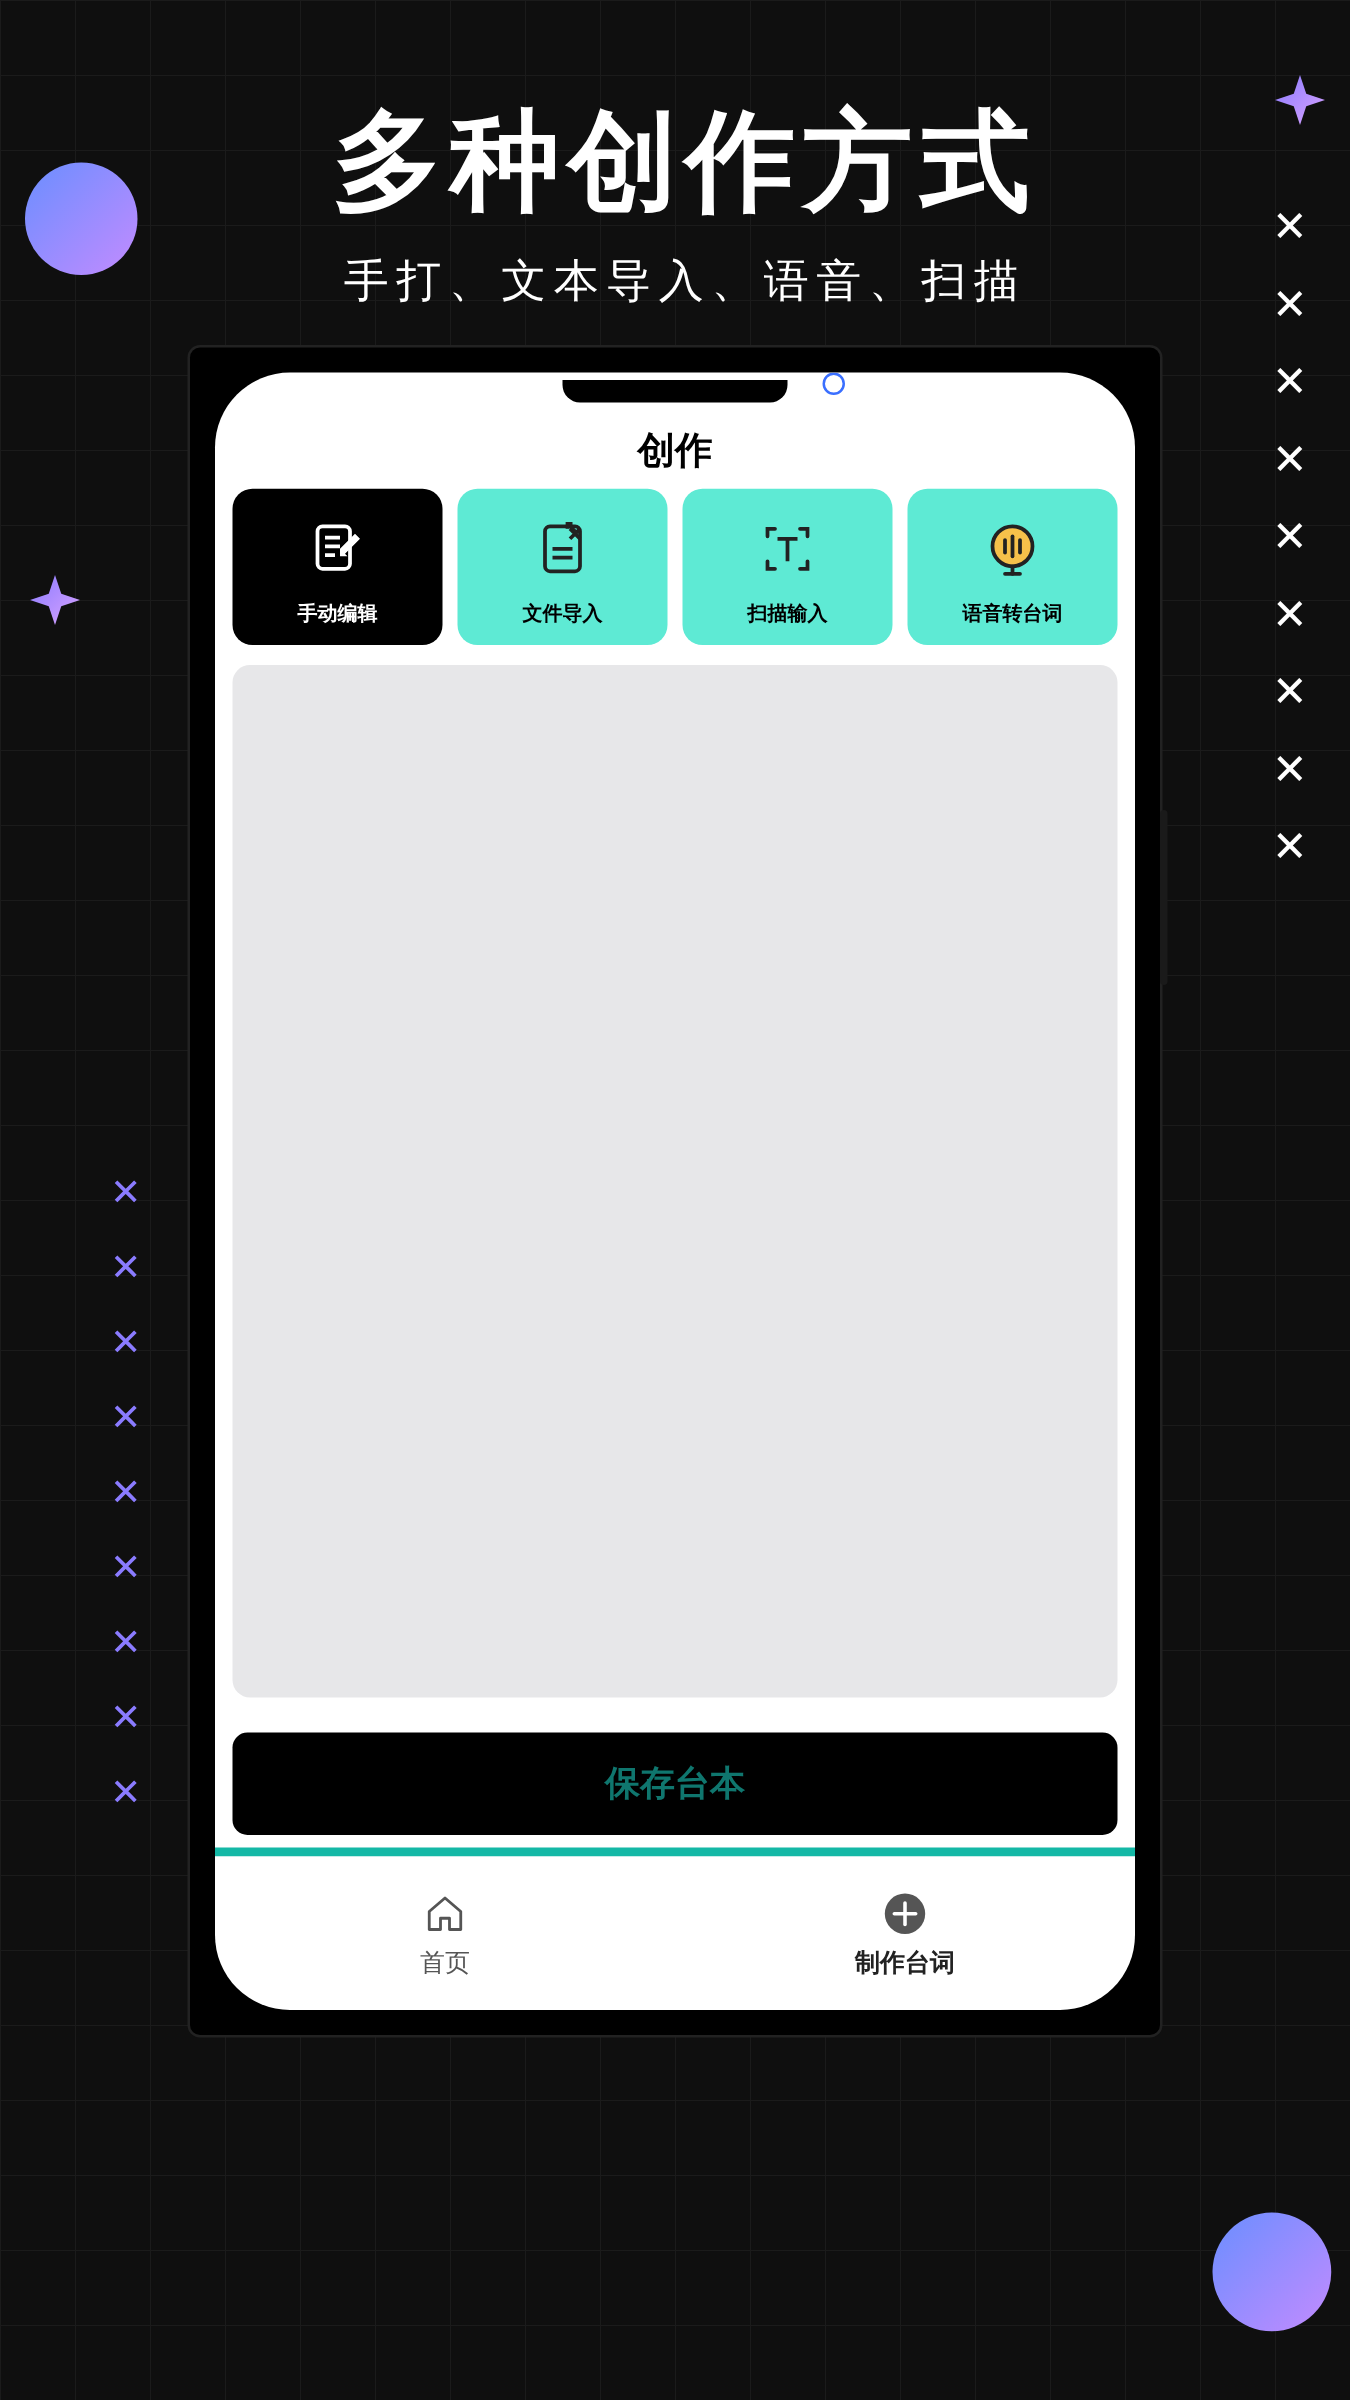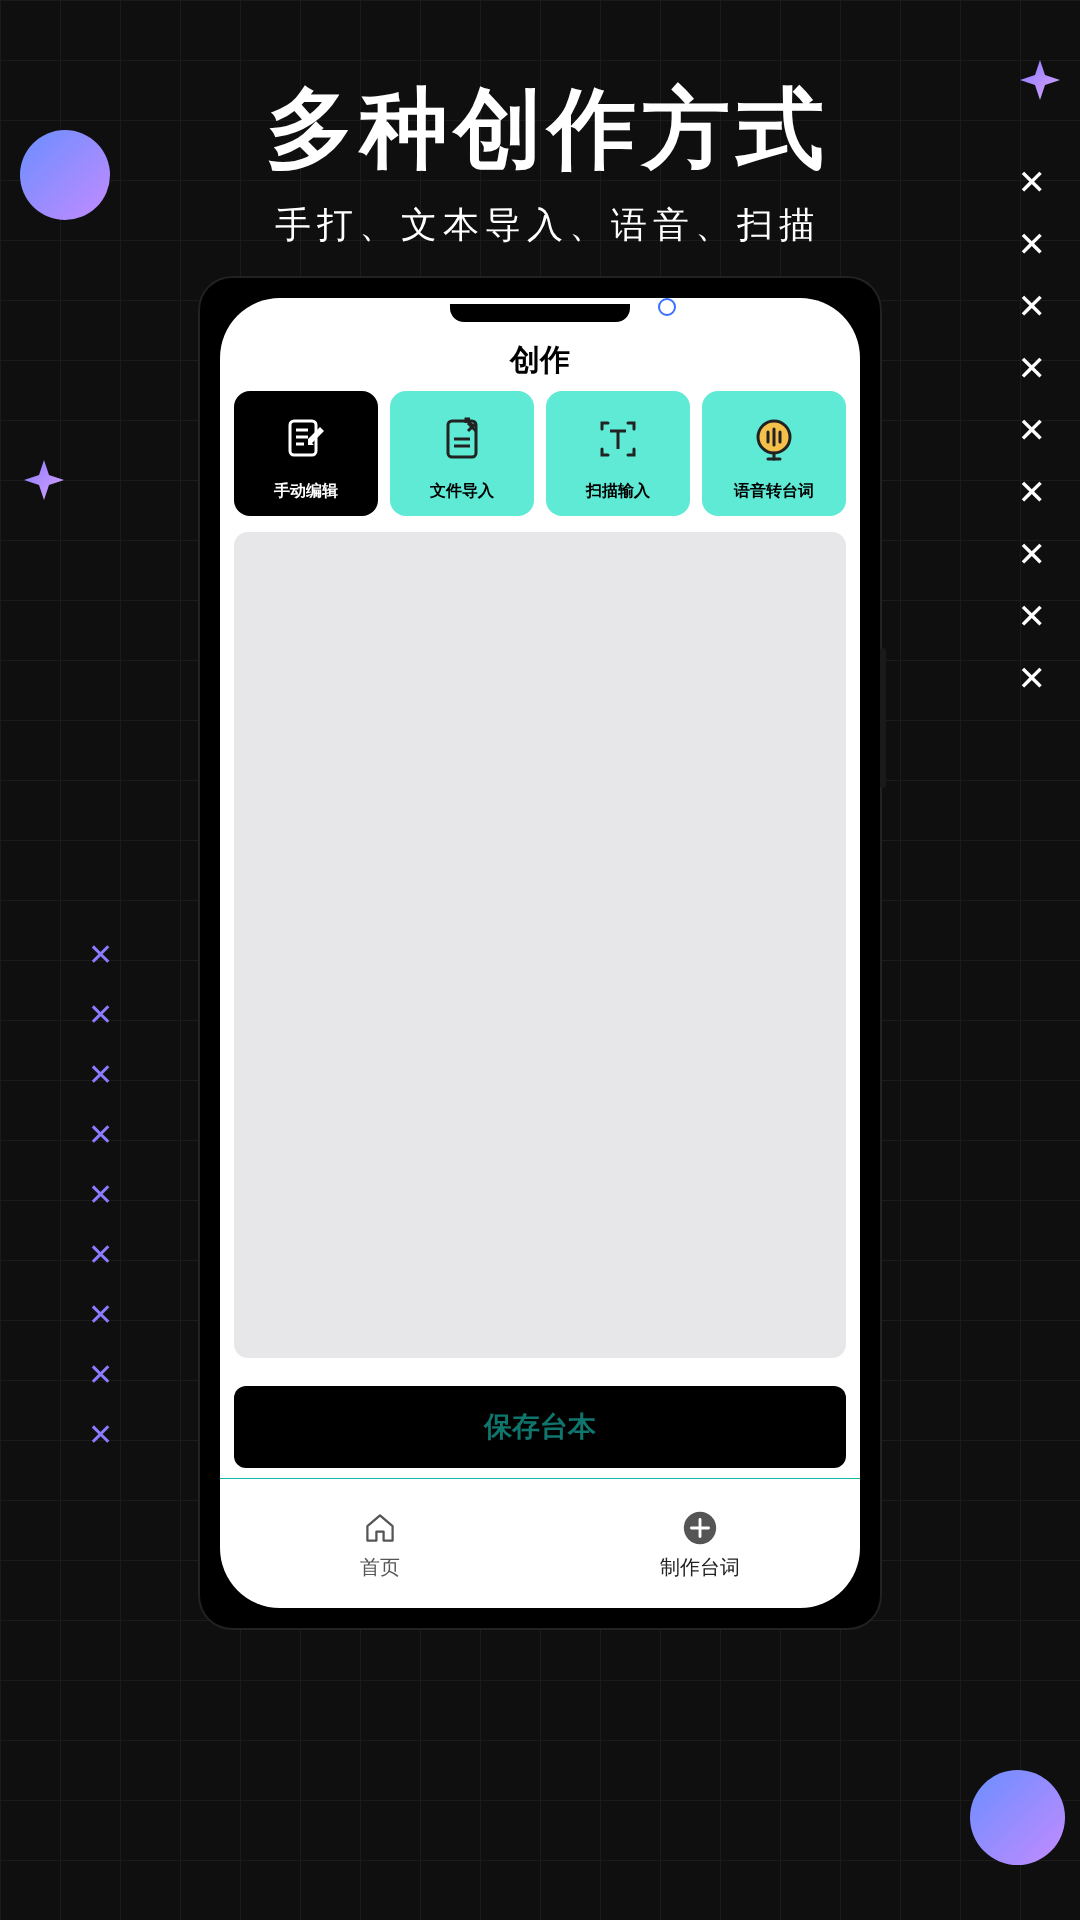--- a/index.html
+++ b/index.html
@@ -101,24 +101,24 @@
   font-size: 36px;
   letter-spacing: 6px;
 }
 
 
 .phone {
   position: absolute;
   top: 278px;
   left: 50%;
   transform: translateX(-50%);
-  width: 680px;
+  width: 776px;
   height: 1350px;
   background: #000;
-  border-radius: 32px;
+  border-radius: 8px;
   padding: 20px;
   box-shadow: 0 0 0 2px #222;
 }
 .phone-side-btn {
   position: absolute;
   right: -6px;
   top: 370px;
   width: 6px;
   height: 140px;
   background: #1a1a1a;
@@ -208,37 +208,37 @@
   text-align: center;
   padding: 22px 0;
   border-radius: 12px;
   font-size: 28px;
   font-weight: 600;
   cursor: pointer;
 }
 
 .bottom-nav {
   height: 130px;
-  border-top: 1px solid #14b8a6;
+  border-top: 7px solid #14b8a6;
   display: flex;
 }
 .nav-item {
   flex: 1;
   display: flex;
   flex-direction: column;
   align-items: center;
   justify-content: center;
   gap: 4px;
   cursor: pointer;
 }
 .nav-item .nav-label {
   font-size: 20px;
   color: #555;
 }
-.nav-item.active .nav-label { color: #222; font-weight: 400; }
+.nav-item.active .nav-label { color: #222; font-weight: 700; }
 .nav-icon-wrap { width: 44px; height: 44px; display:flex; align-items:center; justify-content:center; }
 
 </style>
 </head>
 <body>
 
 <div class="grid-overlay"></div>
 
 <div class="circle-tl"></div>
 <div class="circle-br"></div>

